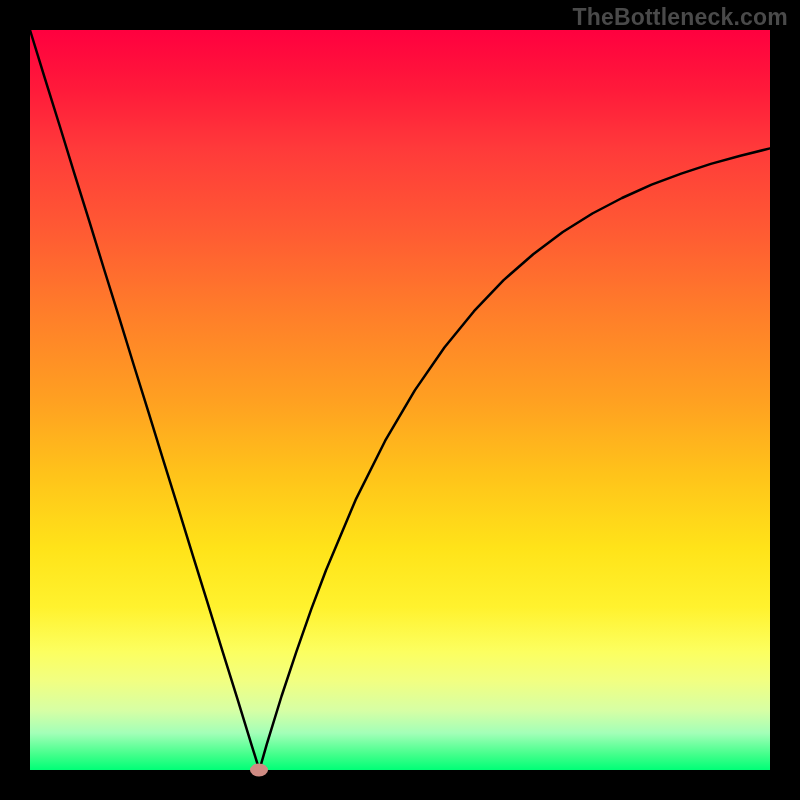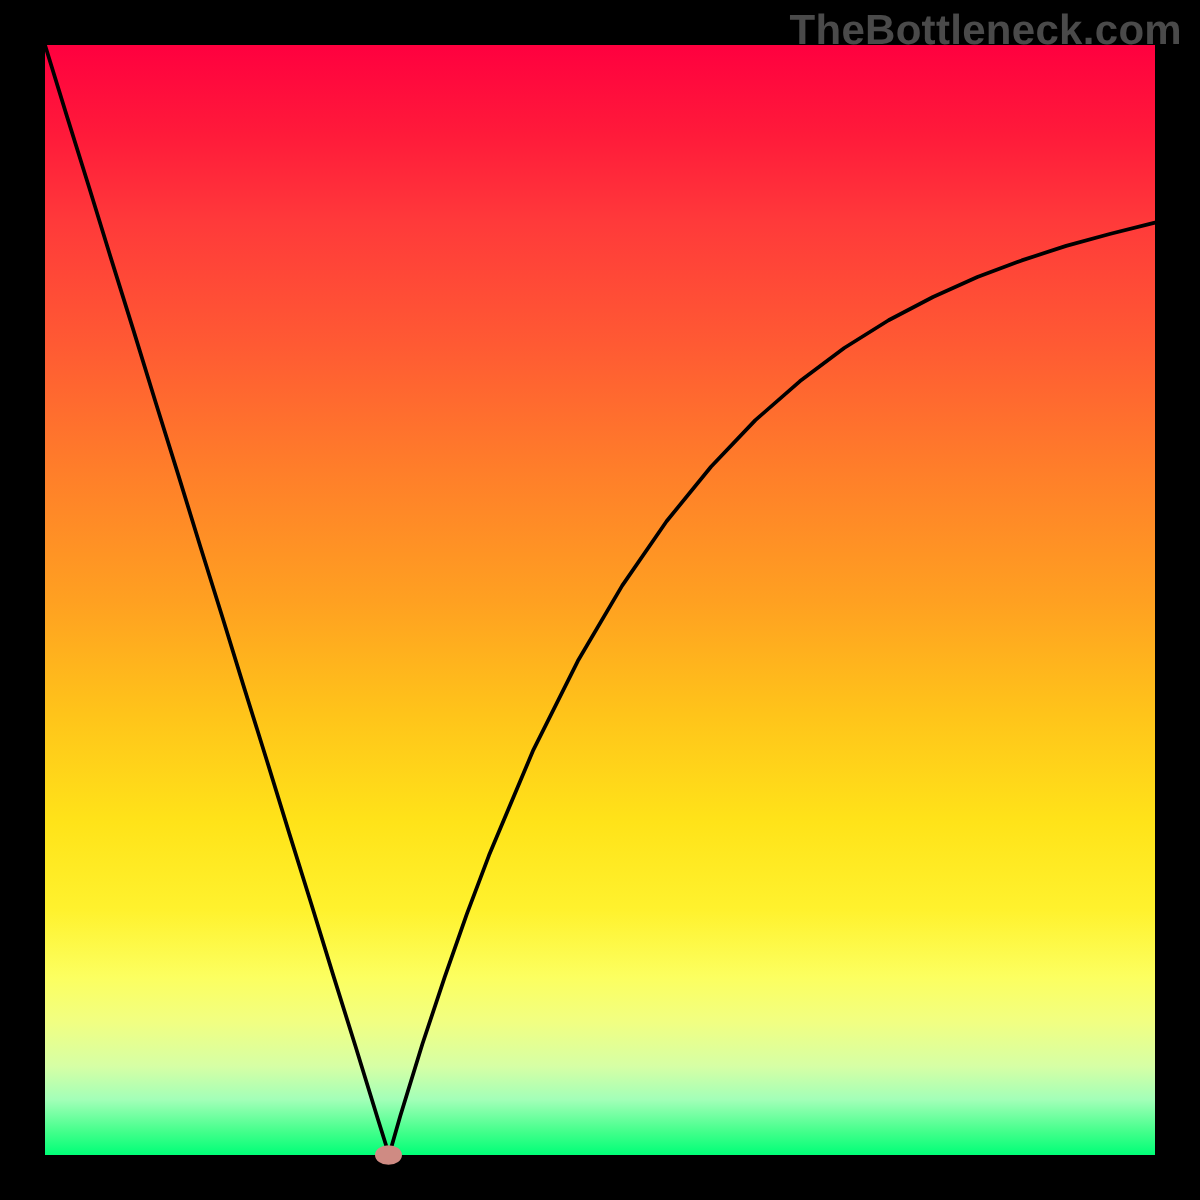--- a/index.html
+++ b/index.html
@@ -15,21 +15,21 @@
     position: relative;
     width: 800px;
     height: 800px;
     background: #000;
   }
   .watermark {
     position: absolute;
     top: 4px;
     right: 12px;
     color: #4a4a4a;
-    font-size: 28px;
+    font-size: 23px;
     font-weight: 600;
     letter-spacing: 0.2px;
     user-select: none;
   }
   .plot-area {
     position: absolute;
     left: 30px;
     top: 30px;
     width: 740px;
     height: 740px;

